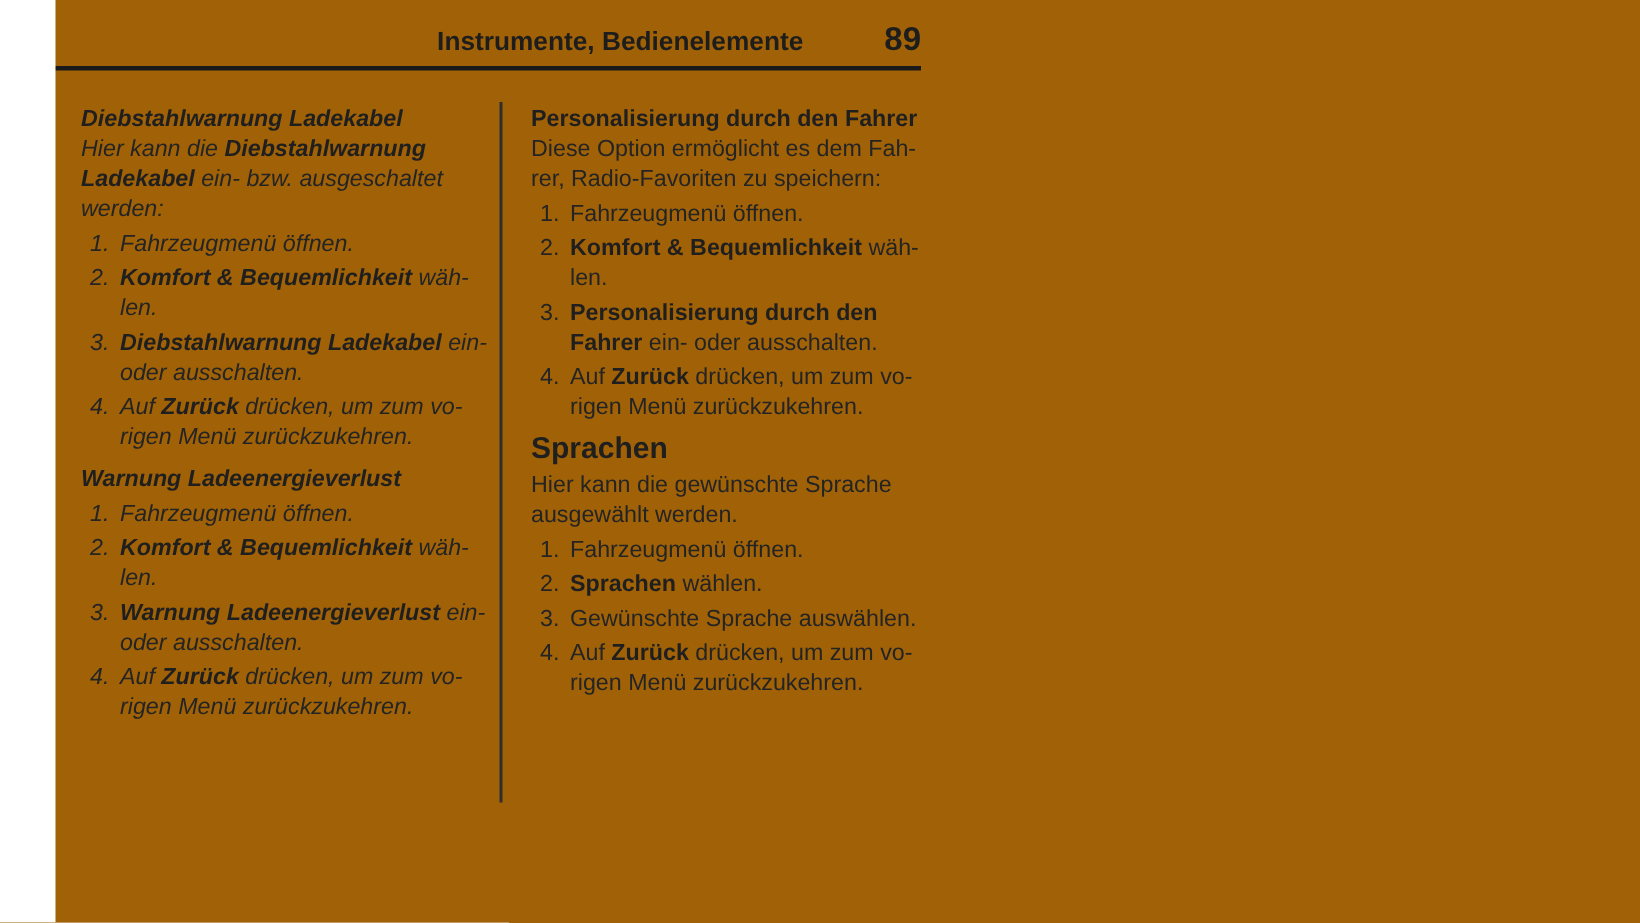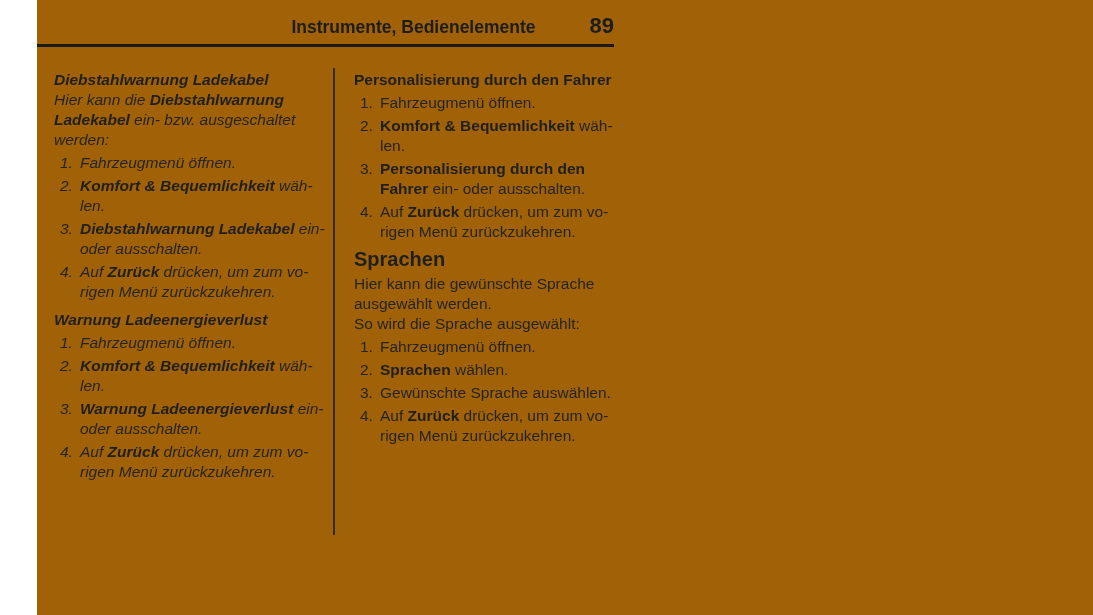--- a/index.html
+++ b/index.html
@@ -114,20 +114,22 @@
           </div>
       </div>
     </div>
 
   </div>
 
   <div class="col col-right">
 
     <div class="section">
       <h3 class="runin">Personalisierung durch den Fahrer</h3>
+      <p class="txt"><span>Diese Option ermöglicht es dem Fah-
+rer, Radio-Favoriten zu speichern:</span></p>
       <div class="list">
         <div class="li">
             <span class="num">1.</span>
             <span class="txt"><span>Fahrzeugmenü öffnen.</span></span>
           </div>
         <div class="li">
             <span class="num">2.</span>
             <span class="txt"><span class="b">Komfort &amp; Bequemlichkeit</span><span> wäh-
 len.</span></span>
           </div>
@@ -141,21 +143,20 @@
             <span class="txt"><span>Auf </span><span class="b">Zurück</span><span> drücken, um zum vo-
 rigen Menü zurückzukehren.</span></span>
           </div>
       </div>
     </div>
 
     <div class="section">
       <h2 class="h-large">Sprachen</h2>
       <p class="txt"><span>Hier kann die gewünschte Sprache
 ausgewählt werden.</span></p>
-      <p class="txt para2"><span>So wird die Sprache ausgewählt:</span></p>
       <div class="list">
         <div class="li">
             <span class="num">1.</span>
             <span class="txt"><span>Fahrzeugmenü öffnen.</span></span>
           </div>
         <div class="li">
             <span class="num">2.</span>
             <span class="txt"><span class="b">Sprachen</span><span> wählen.</span></span>
           </div>
         <div class="li">

